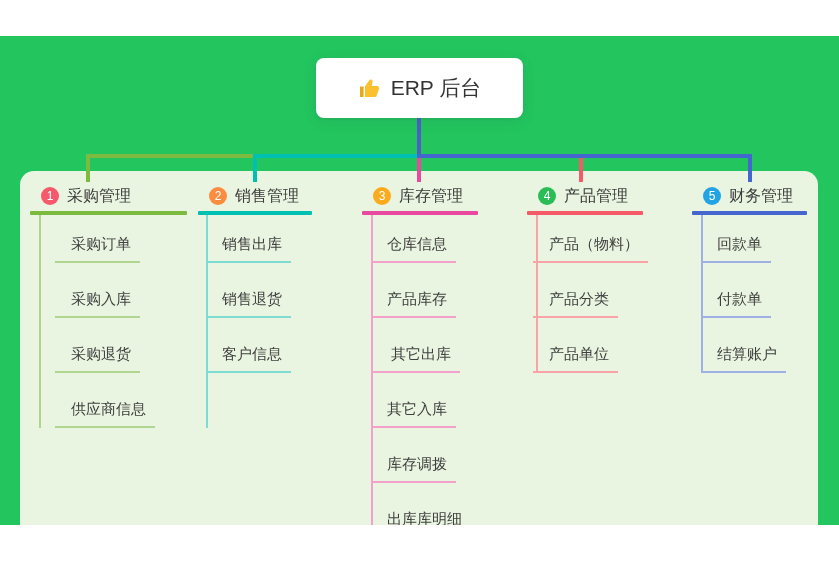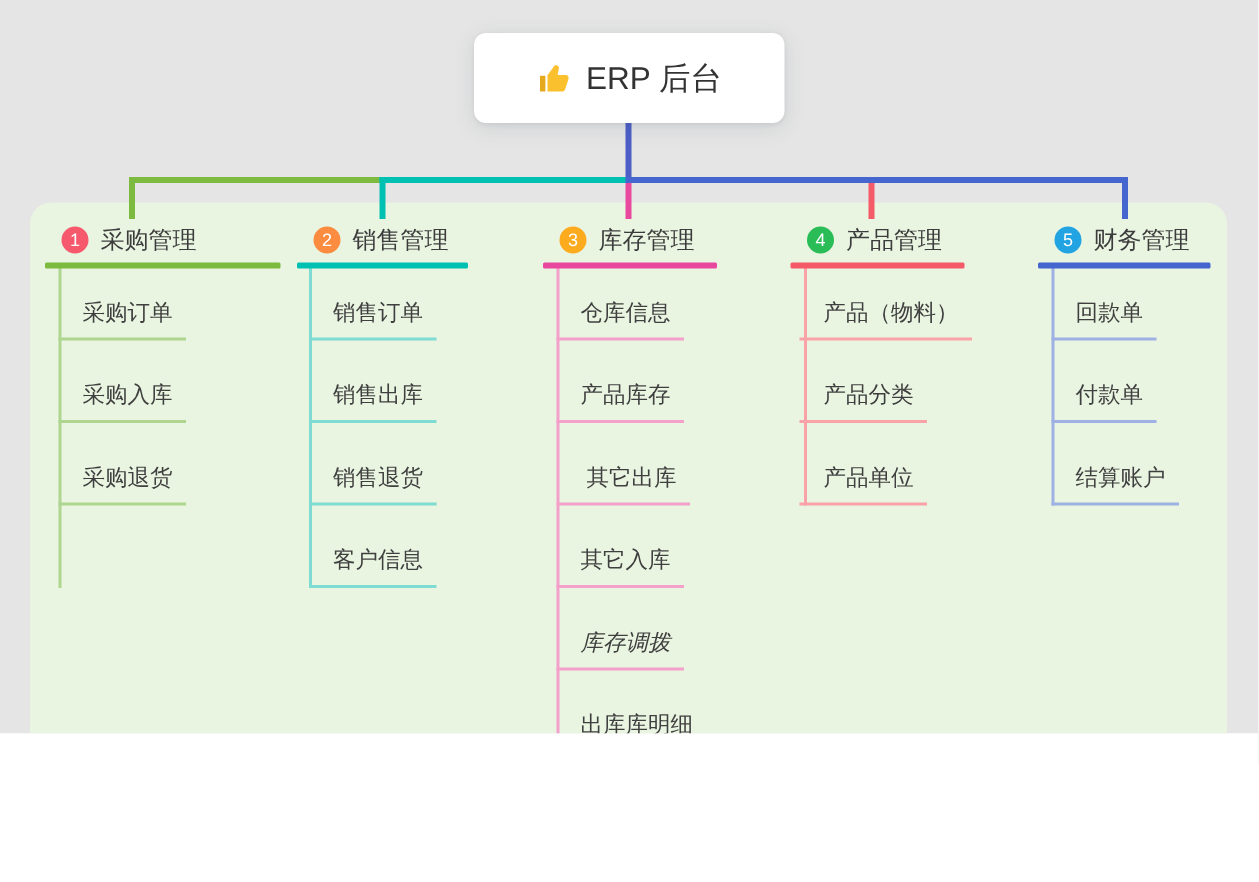--- a/index.html
+++ b/index.html
@@ -1,17 +1,17 @@
 <!DOCTYPE html>
 <html><head>
 <meta charset="utf-8">
 <style>
   html,body{margin:0;padding:0;background:#fff;}
   body{font-family:"Liberation Sans","DejaVu Sans",sans-serif;}
-  #canvas{position:relative;width:839px;height:489px;background:#e5e5e5;overflow:hidden;}
+  #canvas{position:relative;width:839px;height:489px;background:#22c55e;overflow:hidden;margin-top:36px;}
 
   
   .root-node{
     position:absolute;left:316px;top:22px;width:207px;height:60px;
     background:#ffffff;border-radius:8px;
     box-shadow:0 3px 14px rgba(60,70,90,.12), 0 1px 3px rgba(60,70,90,.08);
     display:flex;align-items:center;justify-content:center;gap:9px;
     font-size:21px;color:#333;font-weight:500;z-index:5;
   }
   .root-node .thumb{width:24px;height:24px;display:inline-block;}
@@ -75,41 +75,41 @@
       <div class="line" style="left: 417px; top: 122px; width: 4px; height: 24px; background: rgb(233, 72, 159);"></div>
       <div class="line" style="left: 579px; top: 122px; width: 4px; height: 24px; background: rgb(245, 90, 104);"></div>
     </div>
   <div id="branches">
       <div class="branch-header" style="left: 41px;">
         <span class="badge" style="background: rgb(245, 89, 107);">1</span>
         <span class="branch-label">采购管理</span>
       </div>
       <div class="head-underline" style="left: 30px; width: 157px; background: rgb(124, 187, 63);"></div>
       <div class="rail" style="left: 39px; top: 177px; height: 215px; background: rgb(174, 214, 144);"></div>
-      <div class="items" style="left: 27px; padding-left: 12px;">
+      <div class="items" style="left: 43px; padding-left: 12px;">
         <div class="item-row">
           <span class="item-text" style="border-bottom-color: rgb(174, 214, 144);">采购订单</span>
         </div>
         <div class="item-row">
           <span class="item-text" style="border-bottom-color: rgb(174, 214, 144);">采购入库</span>
         </div>
         <div class="item-row">
           <span class="item-text" style="border-bottom-color: rgb(174, 214, 144);">采购退货</span>
         </div>
+        <div class="item-row">
+          <span class="item-text" style="border-bottom-color: rgb(174, 214, 144);">供应商信息</span>
+        </div>
       </div>
       <div class="branch-header" style="left: 209px;">
         <span class="badge" style="background: rgb(251, 140, 64);">2</span>
         <span class="branch-label">销售管理</span>
       </div>
       <div class="head-underline" style="left: 198px; width: 114px; background: rgb(0, 192, 178);"></div>
       <div class="rail" style="left: 206px; top: 177px; height: 215px; background: rgb(127, 220, 210);"></div>
       <div class="items" style="left: 206px;">
-        <div class="item-row">
-          <span class="item-text" style="border-bottom-color: rgb(127, 220, 210);">销售订单</span>
-        </div>
         <div class="item-row">
           <span class="item-text" style="border-bottom-color: rgb(127, 220, 210);">销售出库</span>
         </div>
         <div class="item-row">
           <span class="item-text" style="border-bottom-color: rgb(127, 220, 210);">销售退货</span>
         </div>
         <div class="item-row">
           <span class="item-text" style="border-bottom-color: rgb(127, 220, 210); text-align: right;">客户信息</span>
         </div>
       </div>
@@ -126,21 +126,21 @@
         <div class="item-row">
           <span class="item-text" style="border-bottom-color: rgb(243, 160, 203);">产品库存</span>
         </div>
         <div class="item-row">
           <span class="item-text" style="border-bottom-color: rgb(243, 160, 203); padding-left: 20px;">其它出库</span>
         </div>
         <div class="item-row">
           <span class="item-text" style="border-bottom-color: rgb(243, 160, 203);">其它入库</span>
         </div>
         <div class="item-row">
-          <span class="item-text" style="border-bottom-color: rgb(243, 160, 203); font-style: italic;">库存调拨</span>
+          <span class="item-text" style="border-bottom-color: rgb(243, 160, 203);">库存调拨</span>
         </div>
         <div class="item-row">
           <span class="item-text" style="border-bottom-color: rgb(243, 160, 203);">出库库明细</span>
         </div>
       </div>
       <div class="branch-header" style="left: 538px;">
         <span class="badge" style="background: rgb(42, 189, 87);">4</span>
         <span class="branch-label">产品管理</span>
       </div>
       <div class="head-underline" style="left: 527px; width: 116px; background: rgb(245, 90, 104);"></div>

